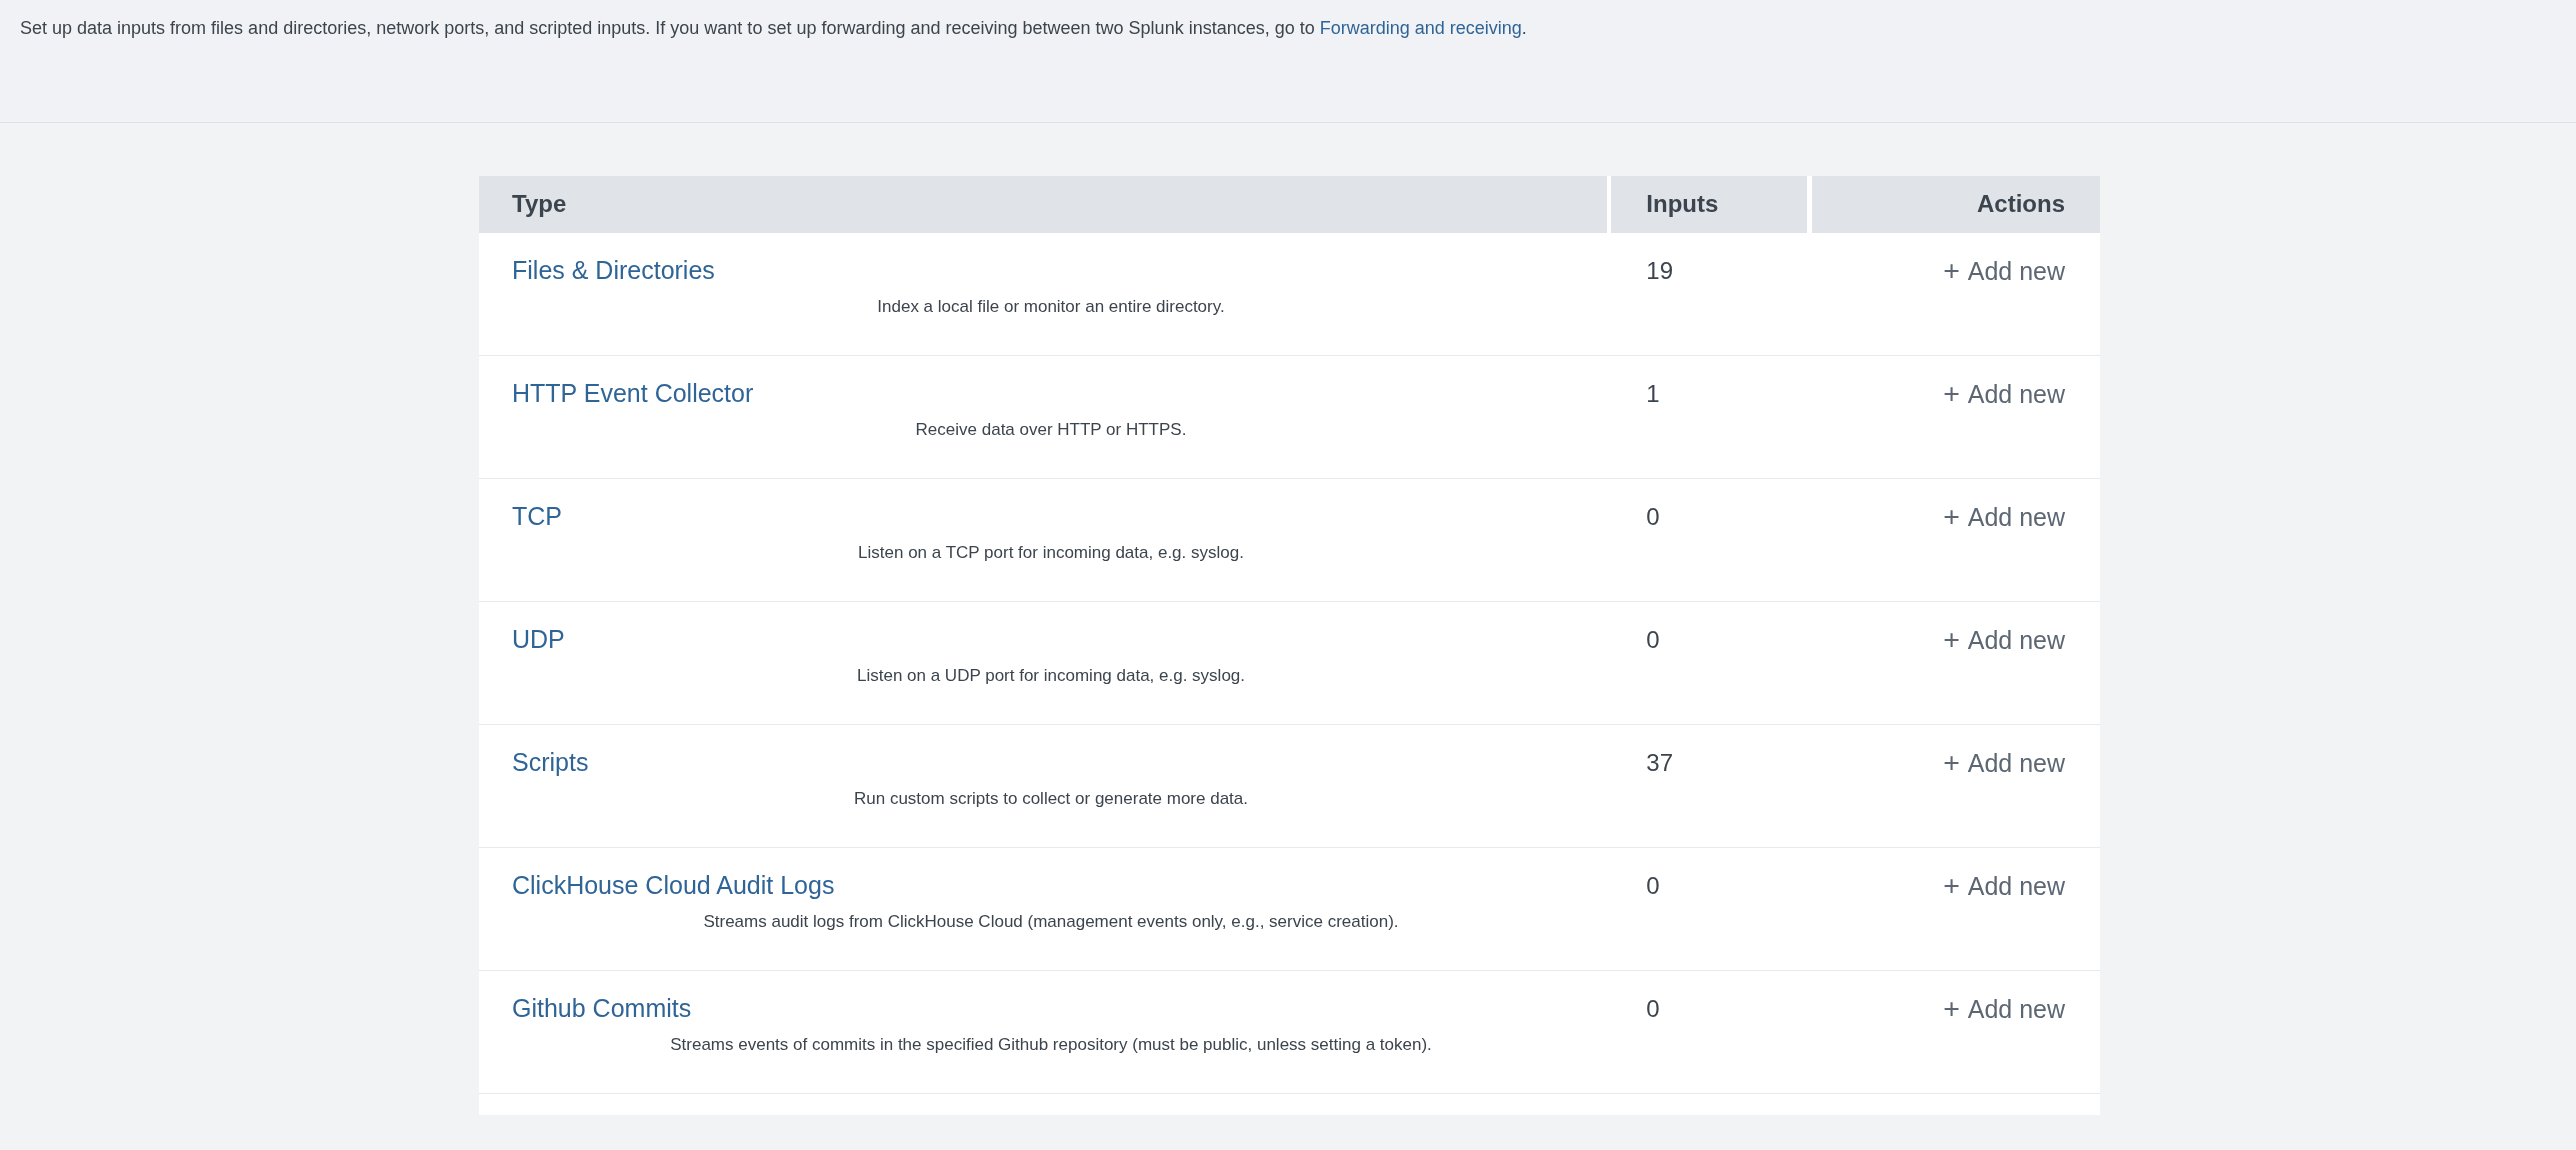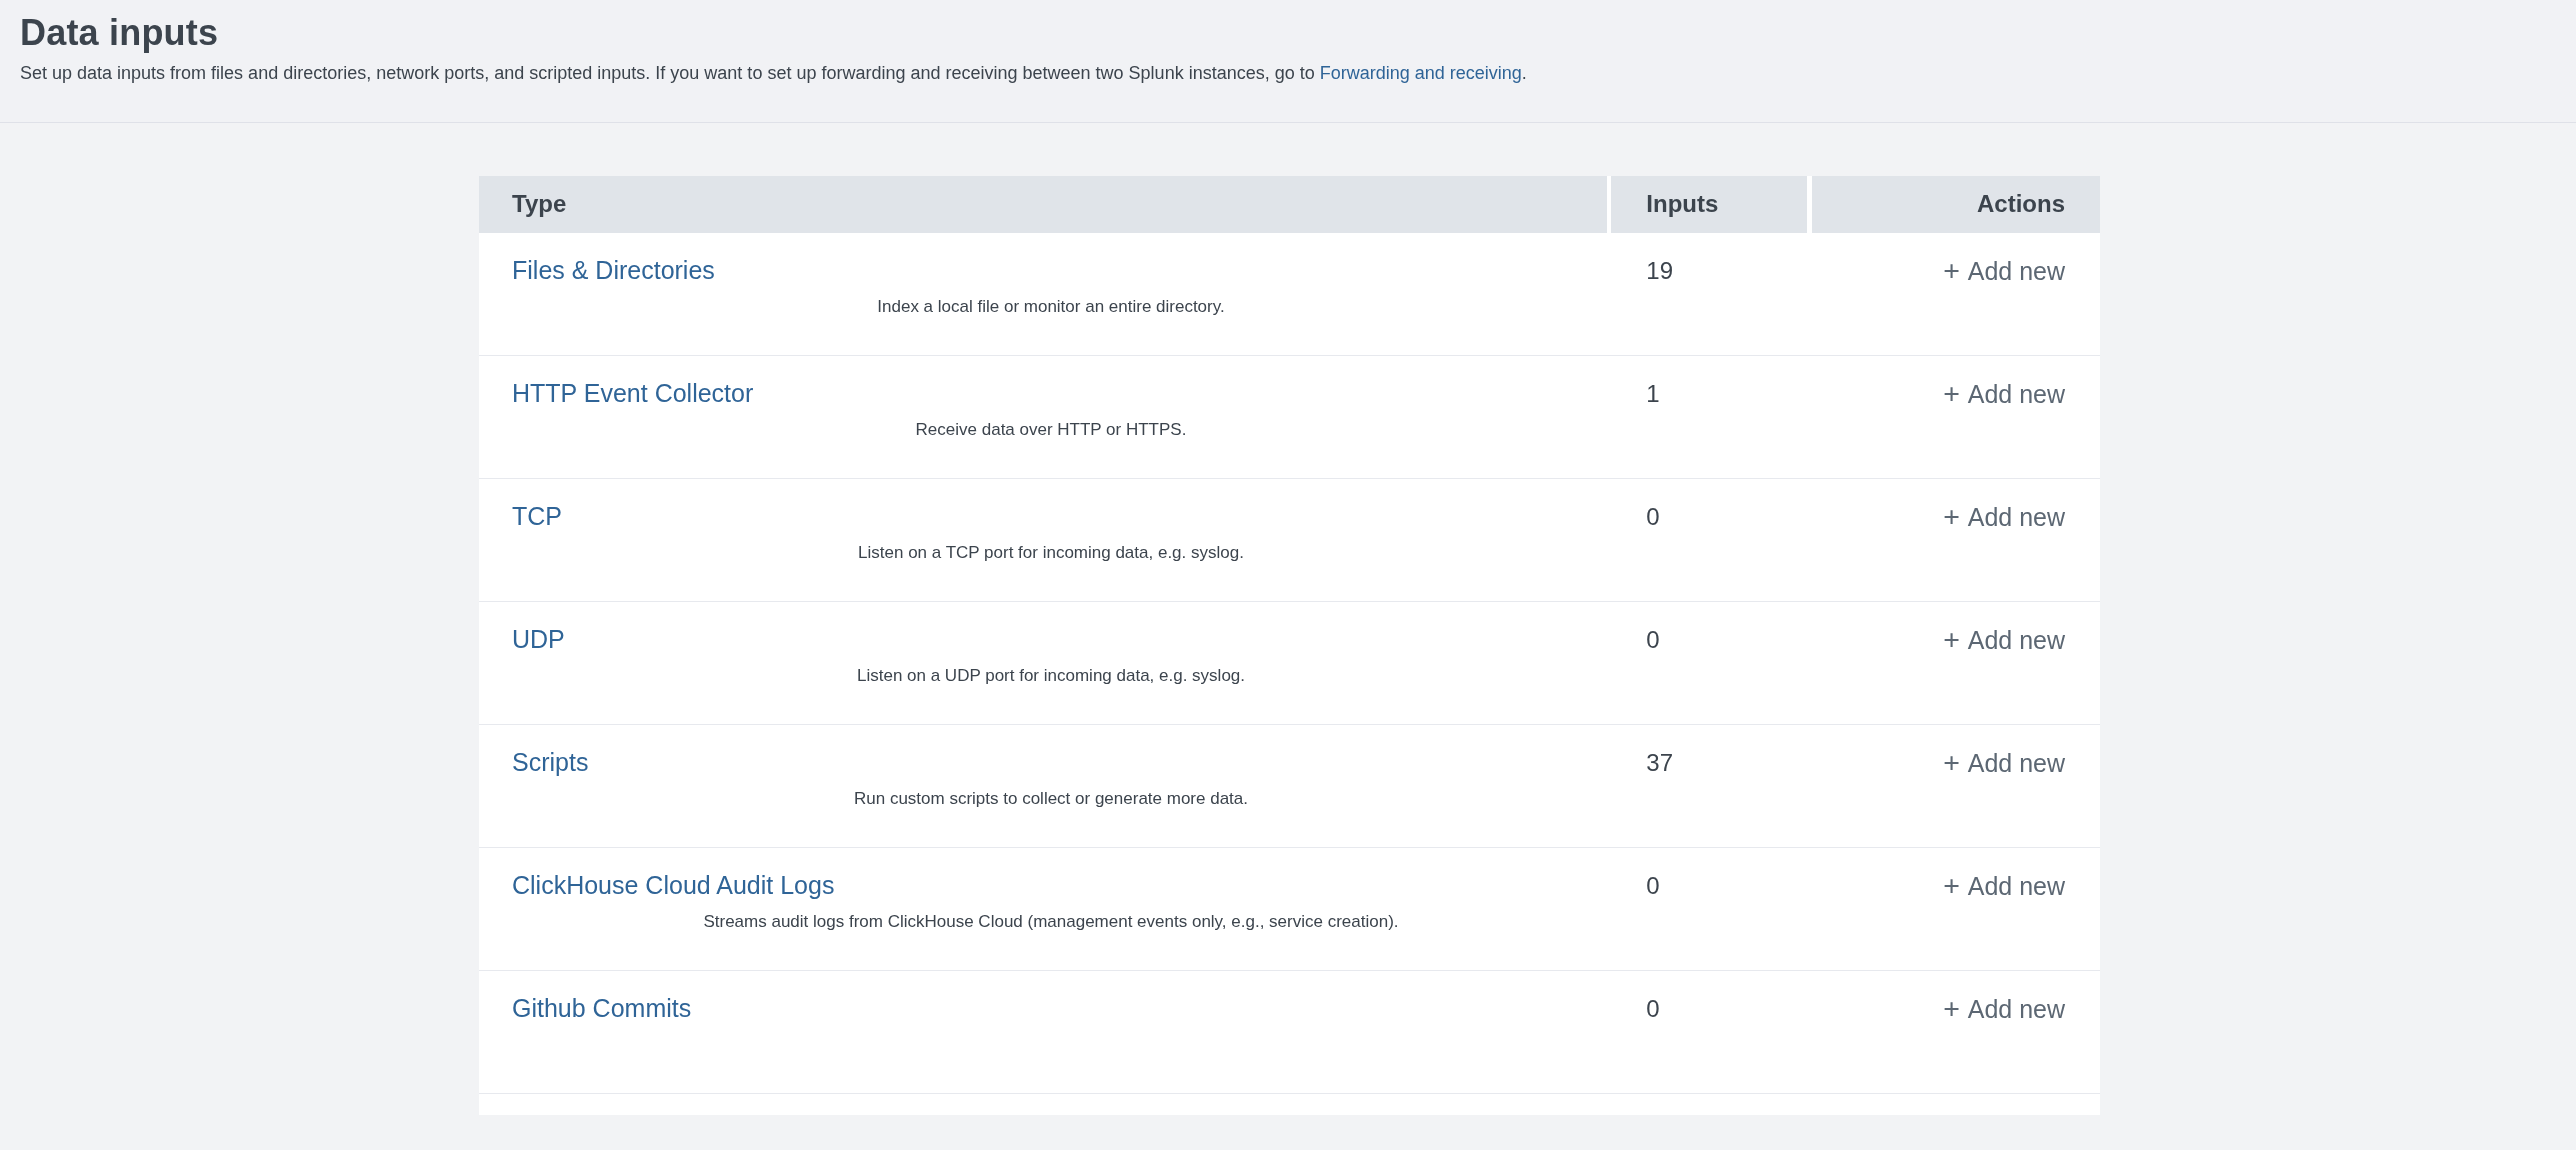--- a/index.html
+++ b/index.html
@@ -138,21 +138,20 @@
   
   .tbl-row-partial {
     height: 12px;
     background: #ffffff;
   }
 </style>
 </head>
 <body>
 
 <header class="page-header">
-  <h1 class="page-title">Data inputs</h1>
   <p class="page-subtitle"><span>Set up data inputs from files and directories, network ports, and scripted inputs. If you want to set up forwarding and receiving between two Splunk instances, go to </span><a class="text-link">Forwarding and receiving</a><span>.</span></p>
 </header>
 
 <main class="content">
 
   <div class="inputs-table">
 
     <div class="tbl-grid tbl-header">
       <div class="th th-type">Type</div>
       <div class="th th-inputs">Inputs</div>
@@ -239,20 +238,21 @@
         <a class="add-new-link">
             <span class="plus-icon">+</span>
             <span>Add new</span>
           </a>
       </div>
     </div>
 
     <div class="tbl-grid tbl-row">
       <div class="cell-type">
         <a class="row-name">Github Commits</a>
+        <div class="row-desc">Streams events of commits in the specified Github repository (must be public, unless setting a token).</div>
       </div>
       <div class="cell-count">0</div>
       <div class="cell-action">
         <a class="add-new-link">
             <span class="plus-icon">+</span>
             <span>Add new</span>
           </a>
       </div>
     </div>
 

